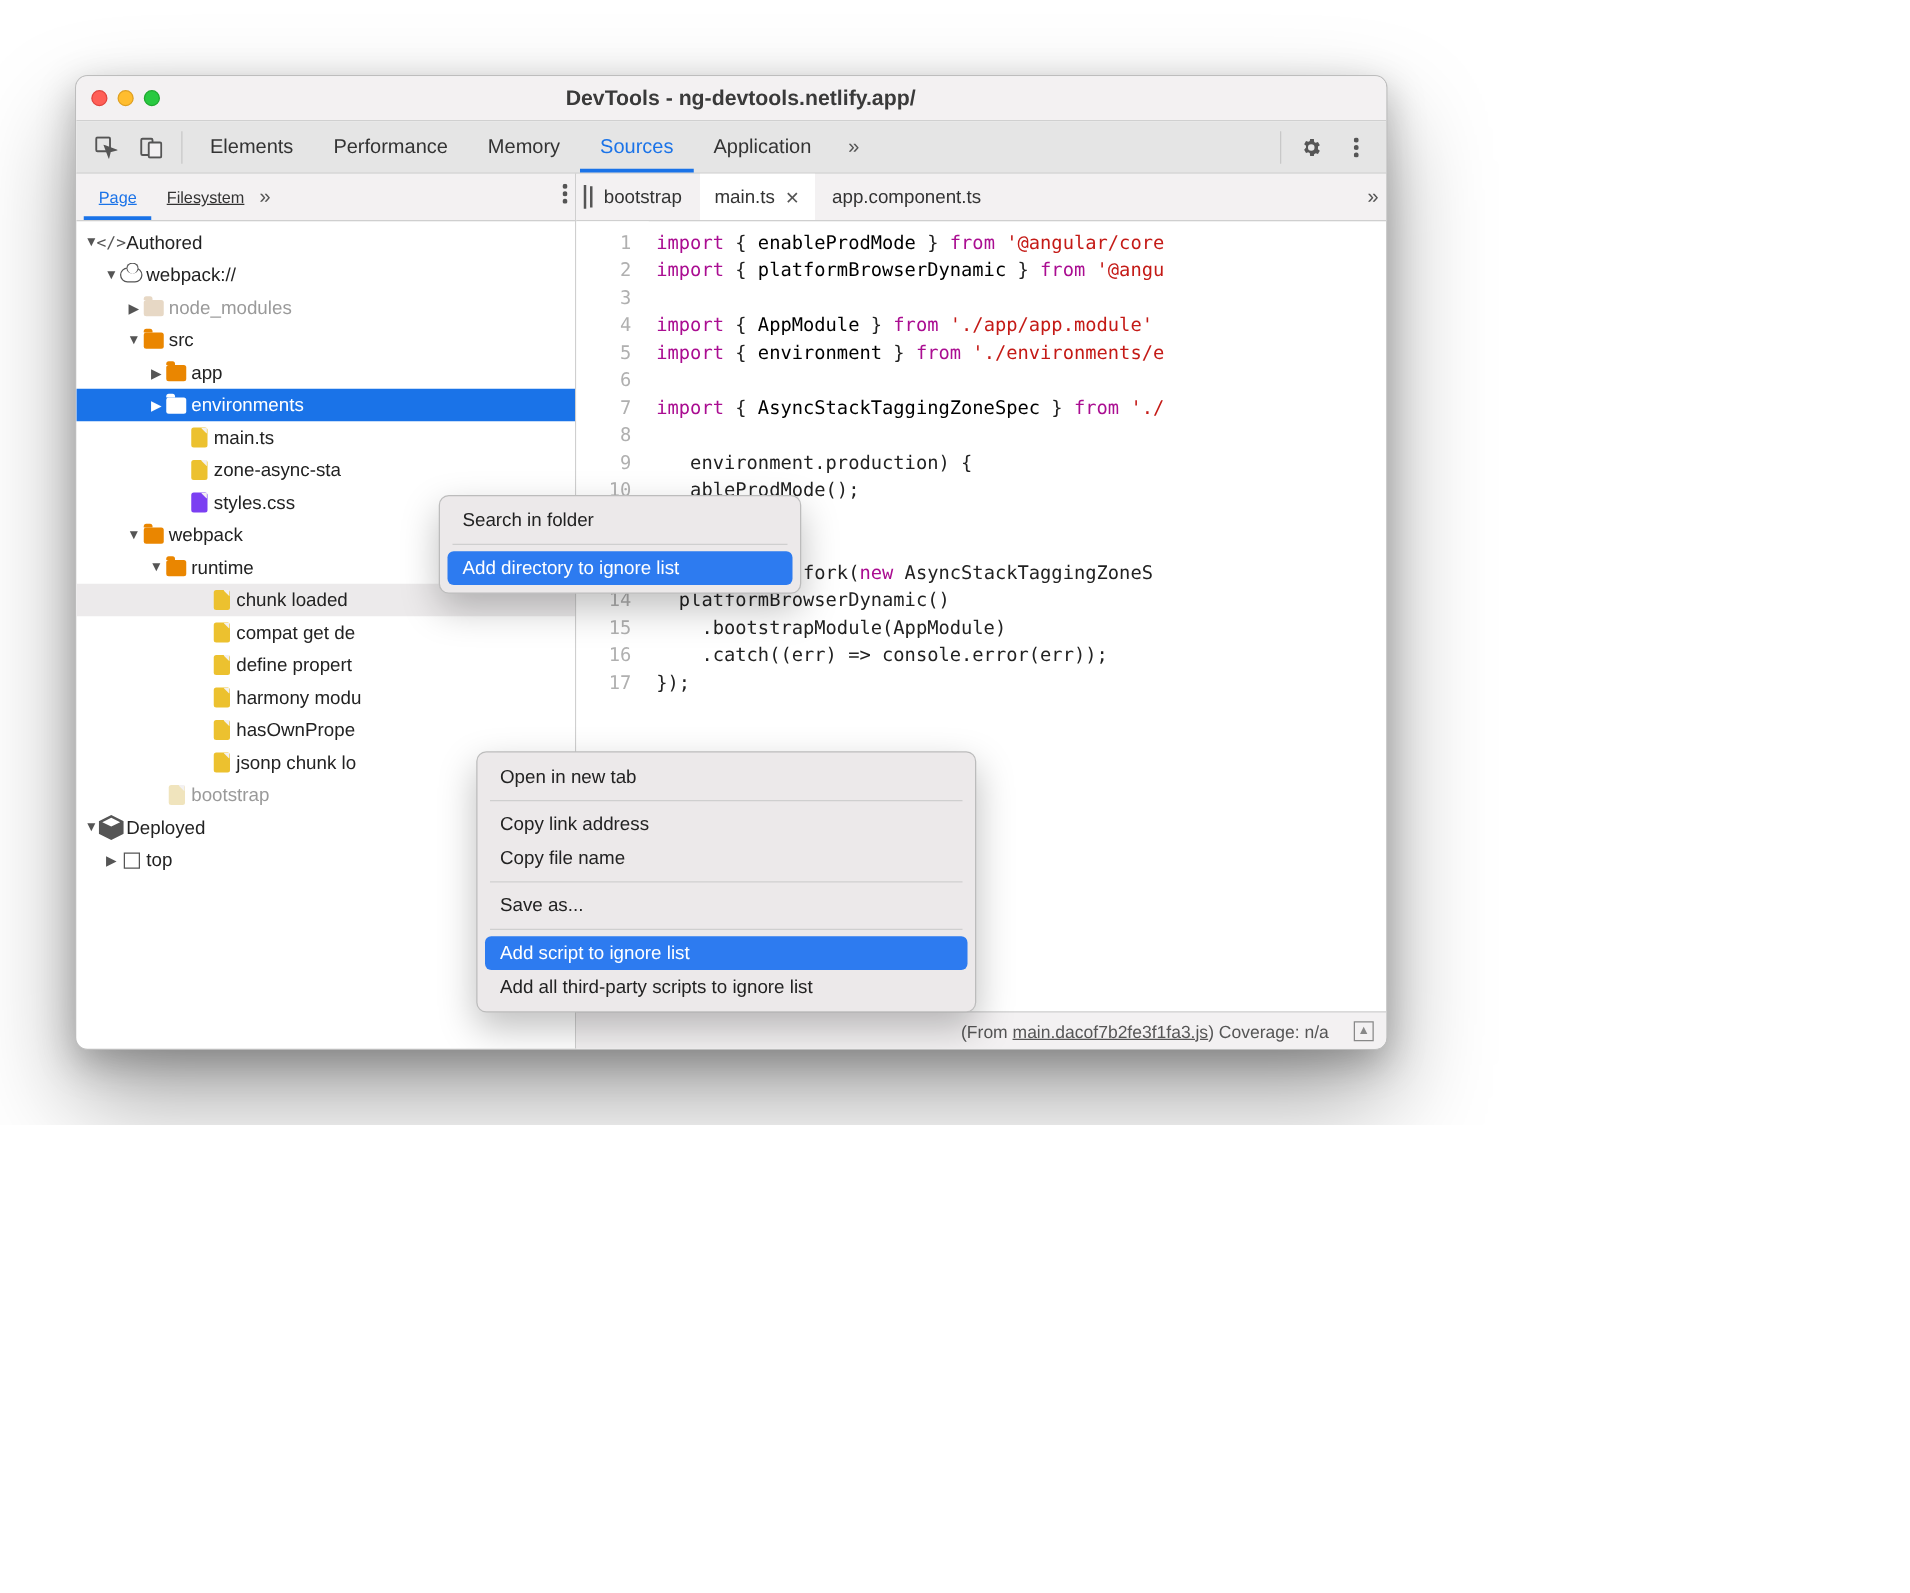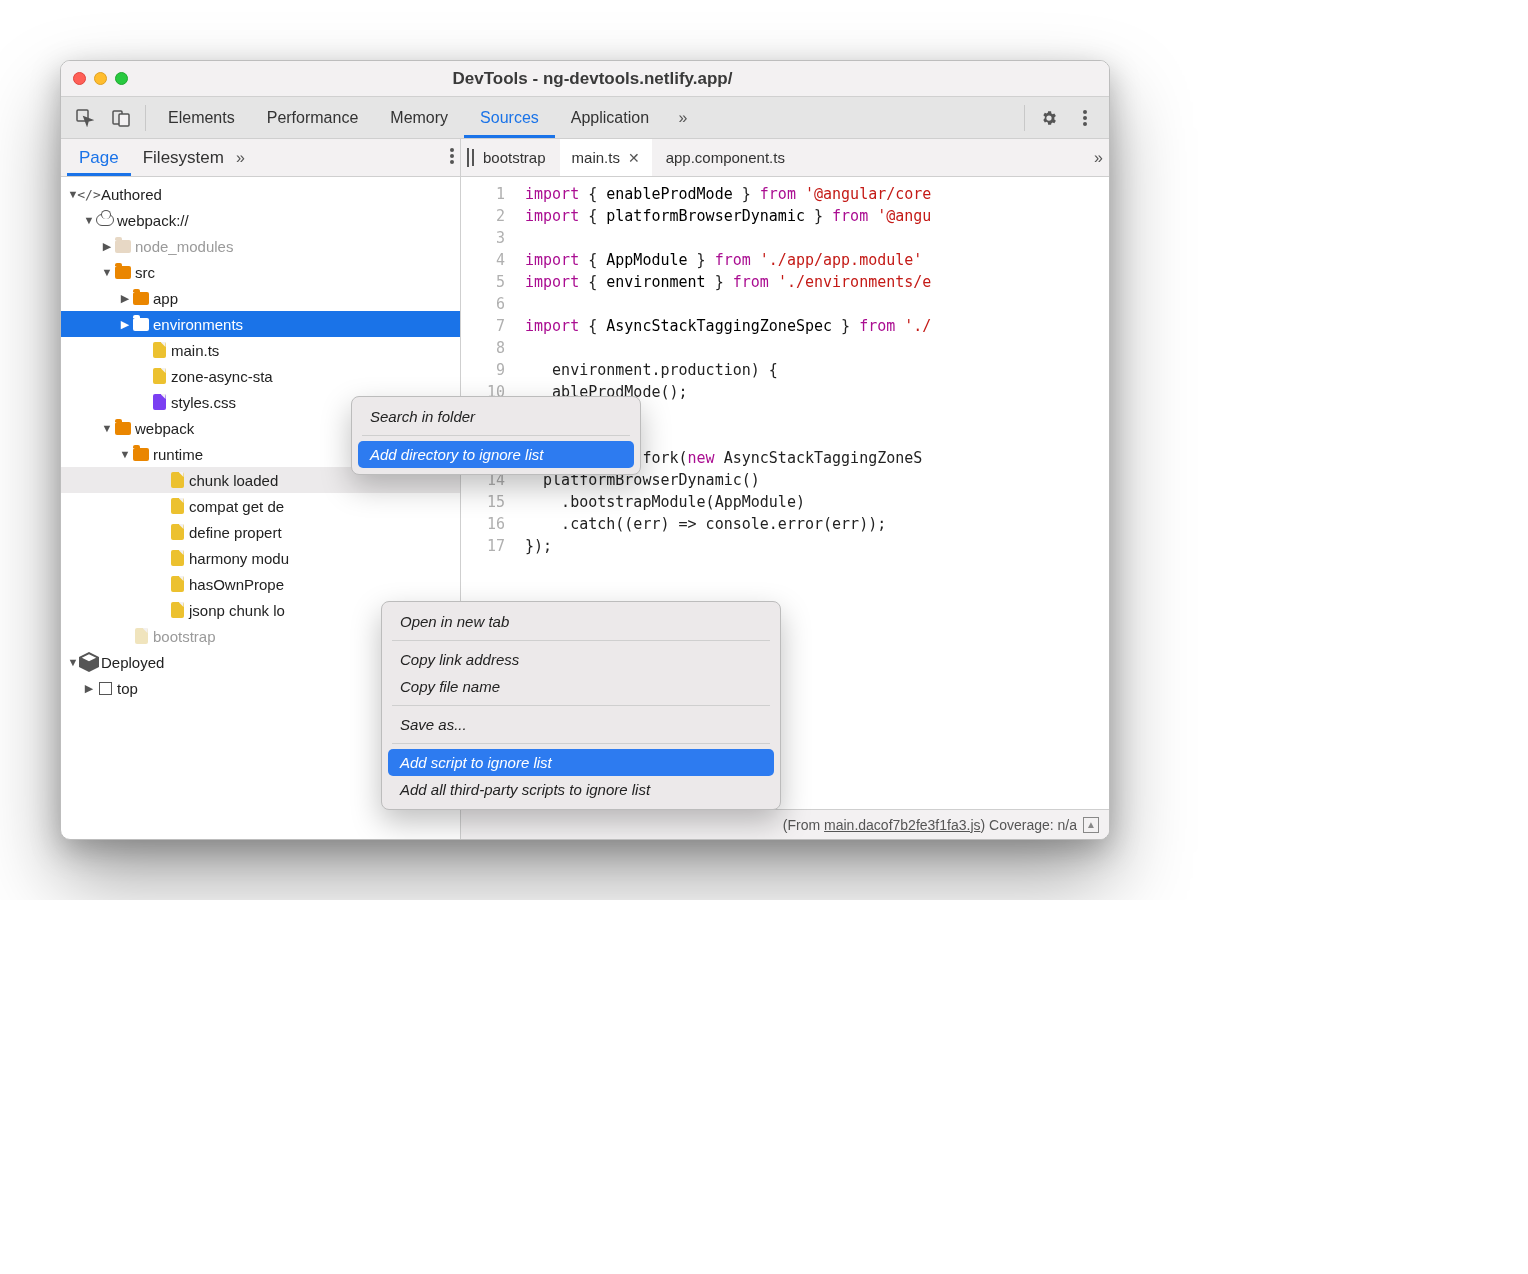--- a/index.html
+++ b/index.html
@@ -37,21 +37,21 @@
     border-bottom:1px solid #cfcfcf; background:#e5e5e5;
     padding: 0 6px;
   }
   .tabbar .iconbtn { width:36px; height:32px; display:flex; align-items:center; justify-content:center; color:#555; }
   .tabbar .sep { width:1px; height:26px; background:#c8c8c8; margin:0 6px;}
   .tabbar .tab { padding:0 16px; height:100%; display:flex; align-items:center; font-size:16px; color:#333; }
   .tabbar .tab.active { color:#1a73e8; border-bottom:3px solid #1a73e8; padding-top:3px;}
   .splitpane { display:flex; height:700px; }
   .sidebar { width:400px; border-right:1px solid #cfcfcf; display:flex; flex-direction:column;}
   .sidetabs { display:flex; align-items:center; height:38px; border-bottom:1px solid #cfcfcf; background:#f3f1f2; padding:0 6px;}
-  .sidetabs .stab { padding:0 12px; height:100%; display:flex; align-items:center; font-size:17px; color:#333;}
+  .sidetabs .stab { padding:0 12px; height:100%; display:flex; align-items:center; font-size:13px; color:#333;text-decoration:underline;}
   .sidetabs .stab.active { color:#1a73e8; border-bottom:3px solid #1a73e8; padding-top:3px;}
   .sidetabs .spacer { flex:1; }
   .tree { flex:1; overflow:hidden; font-size:15px; color:#222; padding-top:4px;}
   .row { display:flex; align-items:center; height:26px; white-space:nowrap; }
   .row .tw { width:12px; display:inline-flex; justify-content:center; color:#555; font-size:11px;}
   .row .ic { width:20px; display:inline-flex; justify-content:center; align-items:center;}
   .row.sel { background:#1a73e8; color:#fff; }
   .row.sel .tw { color:#fff; }
   .row .lbl { padding-left:2px; }
   .row.dim { color:#9a9a9a; }
@@ -69,23 +69,23 @@
   .file.dim{background:#f0e4bd;}
   .editor { flex:1; display:flex; flex-direction:column; min-width:0;}
   .edtabs { display:flex; align-items:center; height:38px; border-bottom:1px solid #cfcfcf; background:#f3f1f2; padding:0 6px; gap:2px;}
   .edtabs .etab { padding:0 12px; height:100%; display:flex; align-items:center; font-size:15px; color:#333; gap:8px;}
   .edtabs .etab.active { background:#fff; border-bottom:0;}
   .edtabs .close{font-size:14px;color:#555;}
   .code { flex:1; display:flex; font-family: ui-monospace,Menlo,Consolas,monospace; font-size:15px; line-height:22px; overflow:hidden;}
   .gut { width:58px; text-align:right; color:#b0b0b0; padding:6px 14px 0 0; background:#fff;}
   .src { flex:1; padding:6px 0 0 6px; white-space:pre; color:#222; overflow:hidden;}
   .kw{color:#aa0d91;} .id{color:#000000;} .str{color:#c41a16;}
-  .statusbar{height:30px;border-top:1px solid #cfcfcf;background:#f3f1f2;display:flex;align-items:center;justify-content:flex-end;padding:0 10px;font-size:14px;color:#555;gap:6px;}
+  .statusbar{height:30px;border-top:1px solid #cfcfcf;background:#f3f1f2;display:flex;align-items:center;justify-content:flex-end;padding:0 10px;font-size:14px;color:#555;gap:20px;}
   .statusbar a{color:#555;text-decoration:underline;}
-  .ctxmenu{position:absolute;background:#ece9ea;border:1px solid #bcbcbc;border-radius:8px;box-shadow:0 12px 30px rgba(0,0,0,0.25);padding:6px 0;font-size:15px;color:#222;font-style:italic;}
+  .ctxmenu{position:absolute;background:#ece9ea;border:1px solid #bcbcbc;border-radius:8px;box-shadow:0 12px 30px rgba(0,0,0,0.25);padding:6px 0;font-size:15px;color:#222;}
   .ctxmenu .mi{padding:5px 18px;}
   .ctxmenu .mi.sel{background:#2d7bf0;color:#fff;border-radius:5px;margin:0 6px;padding:5px 12px;}
   .ctxmenu .msep{height:1px;background:#cfcfcf;margin:5px 10px;}
   .cloud-icon{width:18px;height:12px;border:1.5px solid #555;border-radius:8px;position:relative;background:#fff;}
   .cloud-icon::before{content:"";position:absolute;width:8px;height:8px;border:1.5px solid #555;border-radius:50%;top:-5px;left:4px;background:#fff;border-bottom:none;}
   .code-icon{font-family:monospace;font-size:13px;color:#555;}
   .frame-icon{width:13px;height:13px;border:1.5px solid #555;}
   .gear{width:18px;height:18px;}
   .chevmore{font-size:16px;color:#555;}
   .panel-icon{width:16px;height:14px;border:1.5px solid #555;position:relative;}

